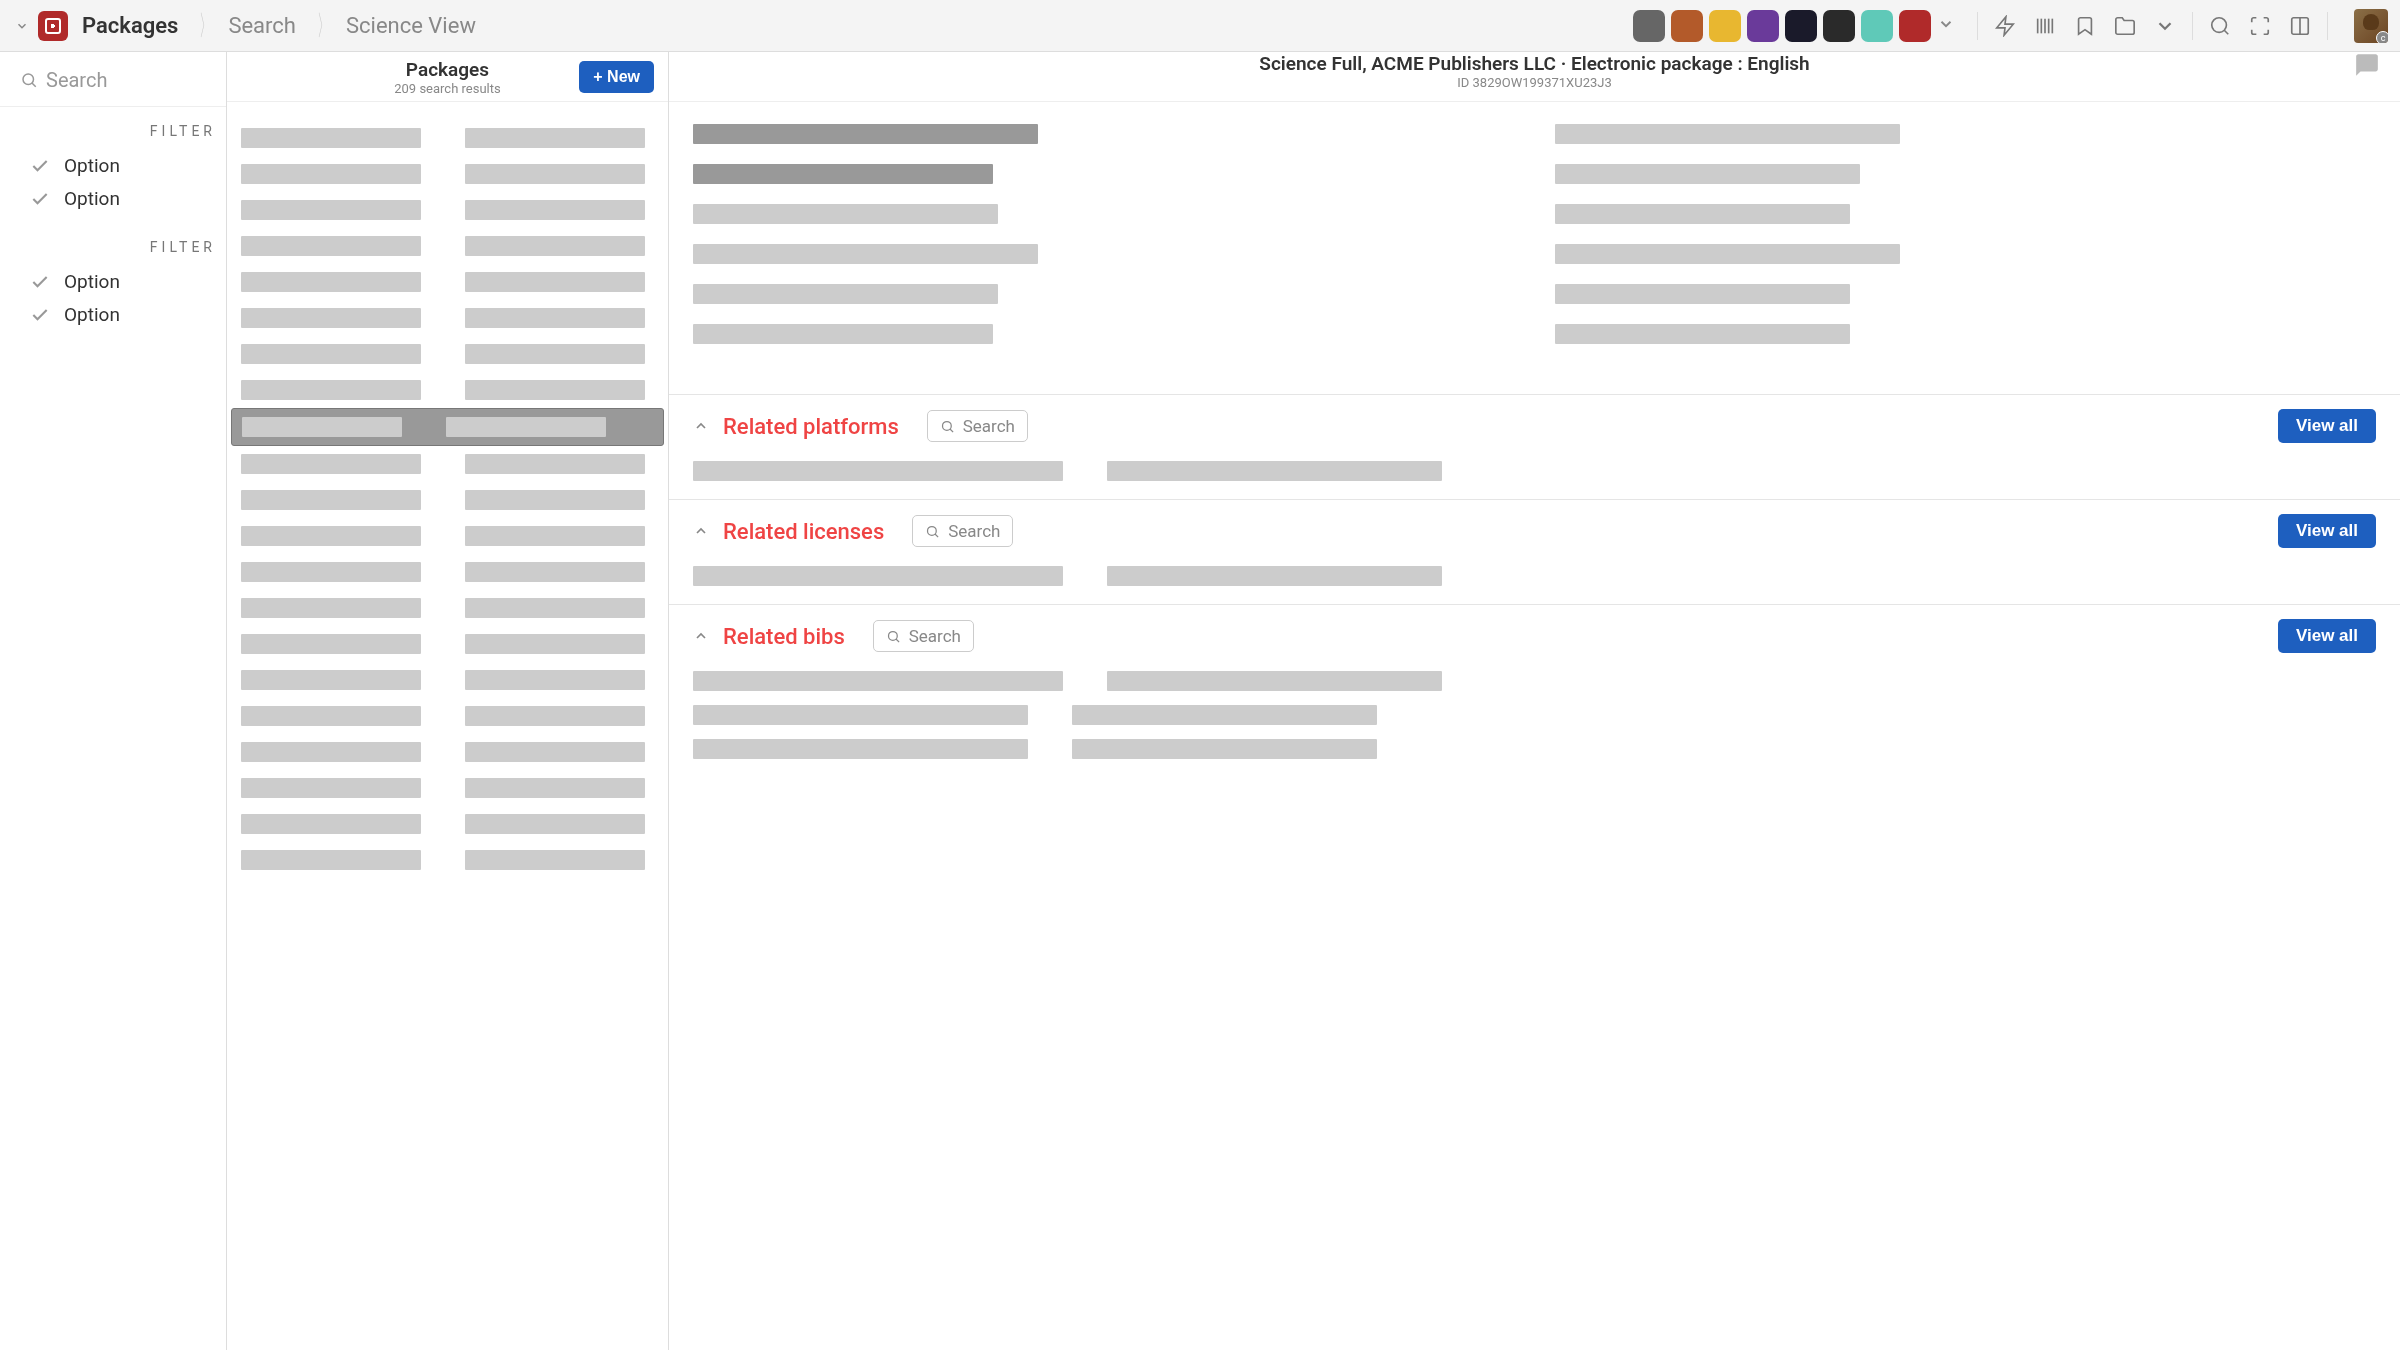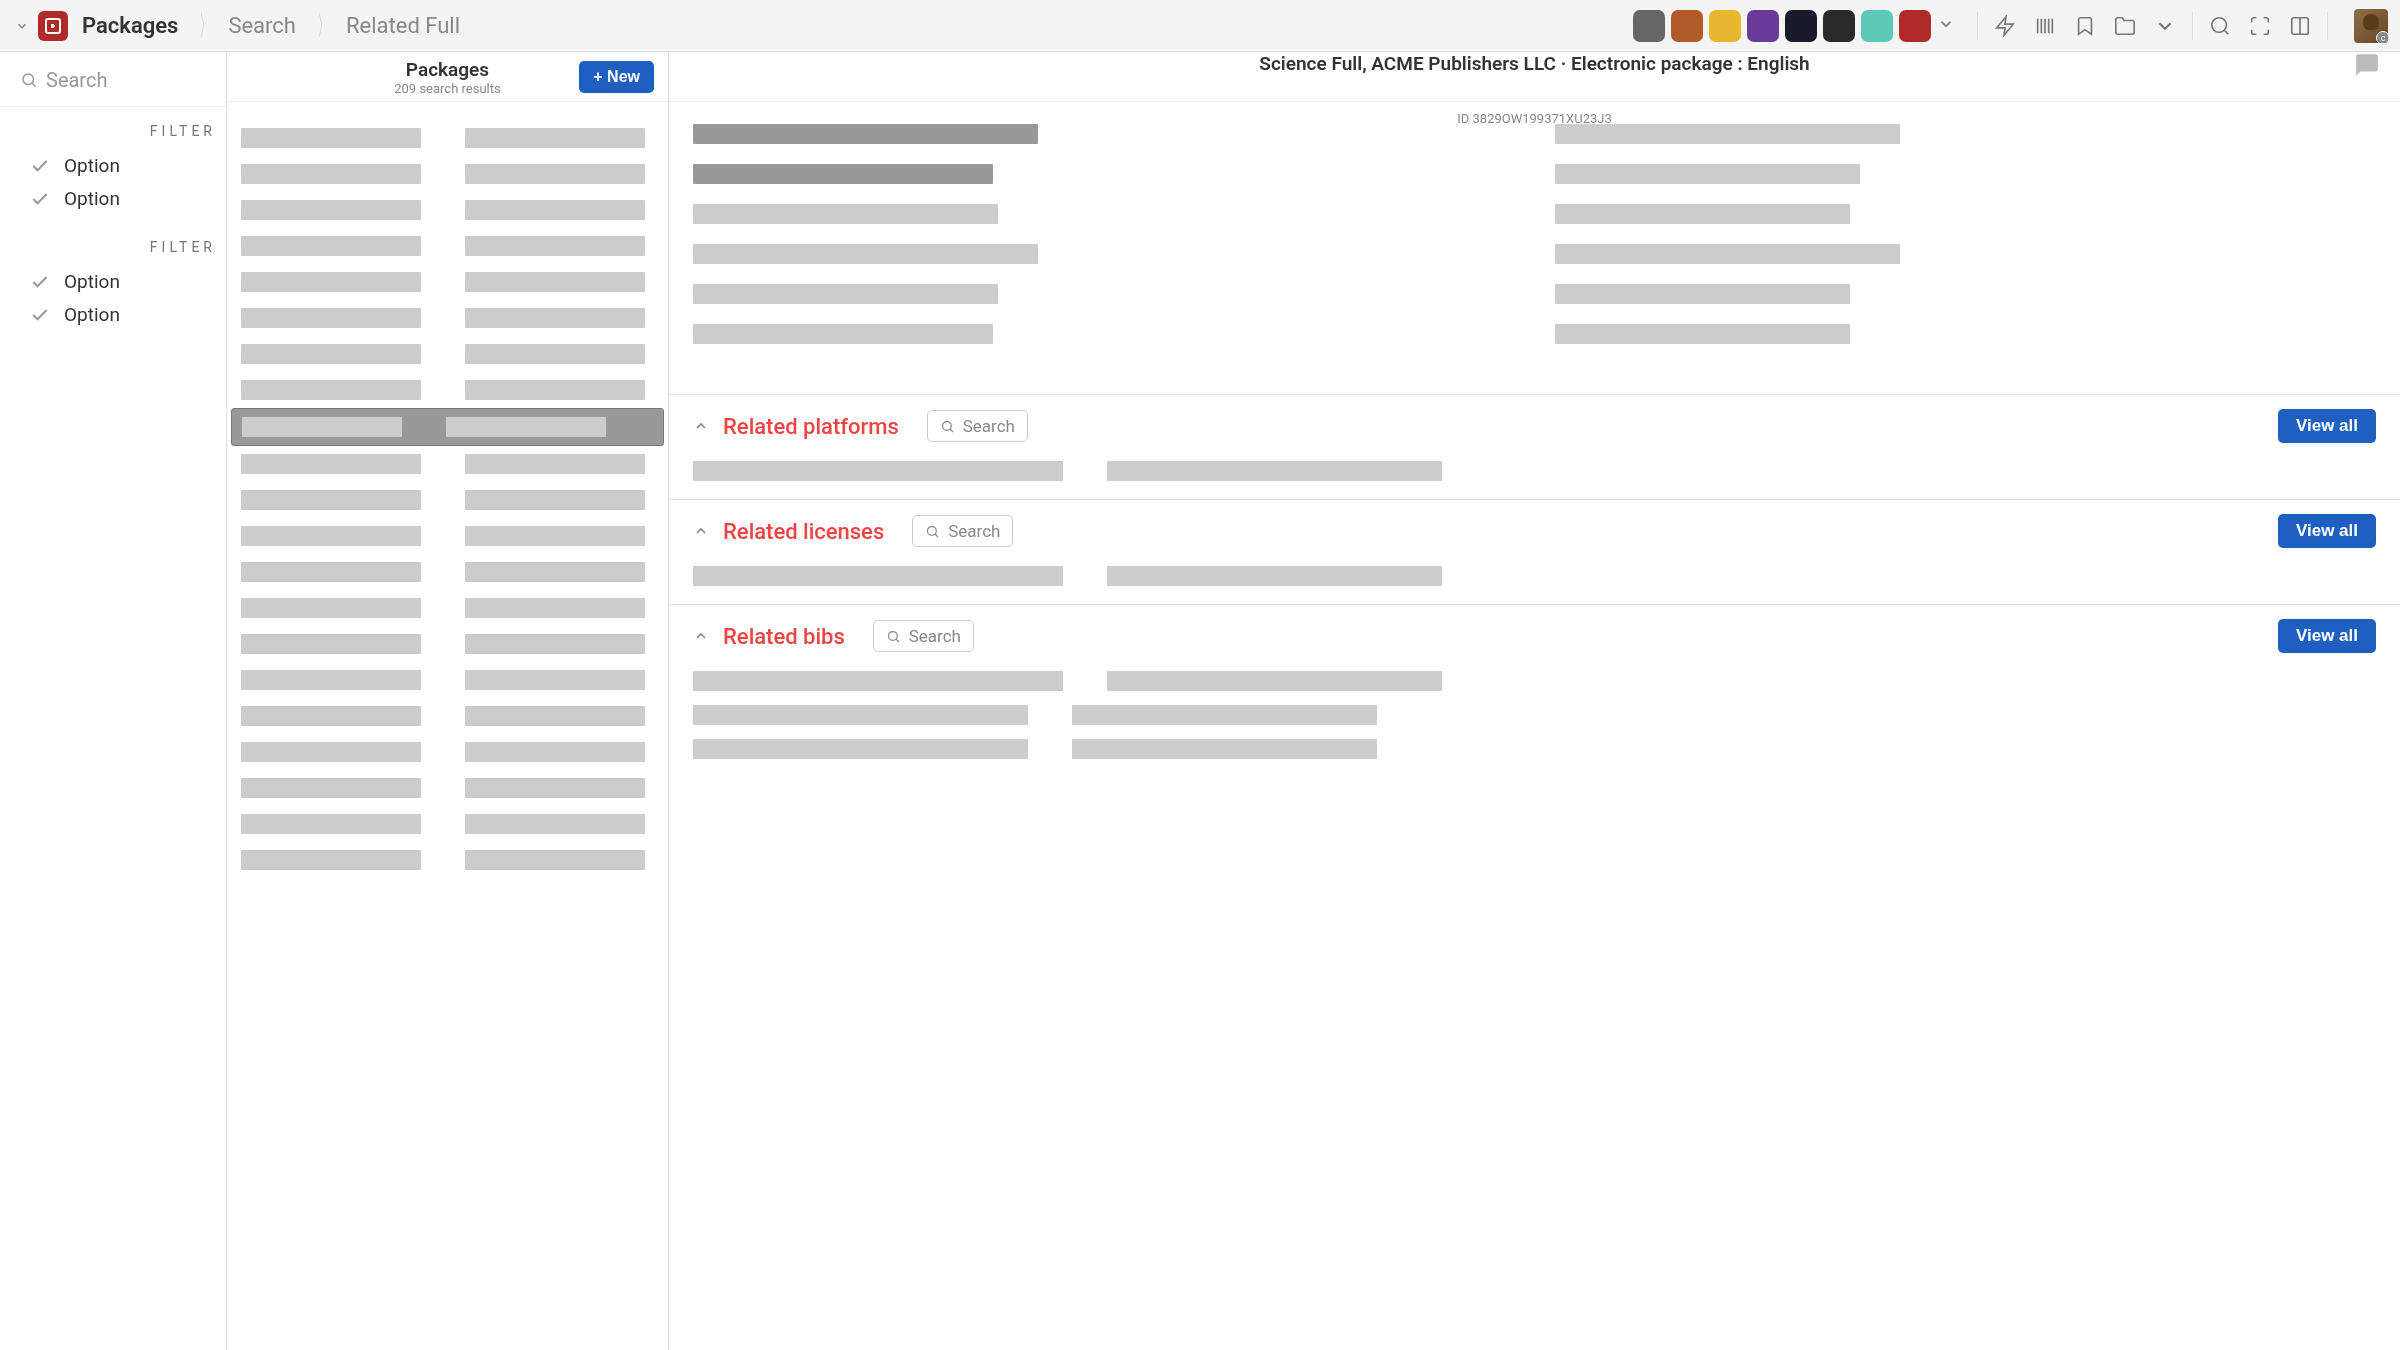--- a/index.html
+++ b/index.html
@@ -56,21 +56,21 @@
 .result-row .ph:first-child { width: 180px; }
 .result-row .ph:last-child { width: 180px; }
 .result-row.selected .ph:first-child { width: 160px; }
 .result-row.selected .ph:last-child { width: 160px; }
 
 
 .detail { flex: 1; display: flex; flex-direction: column; overflow-y: auto; }
 .detail-header { height: 50px; border-bottom: 1px solid #eee; display: flex; align-items: flex-start; justify-content: center; position: relative; padding: 0 20px; }
 .detail-title-wrap { text-align: center; }
 .detail-title { font-size: 19px; font-weight: 600; }
-.detail-sub { font-size: 13px; color: #888; margin-top: 36px; }
+.detail-sub { font-size: 13px; color: #888; }
 .chat-icon { position: absolute; right: 20px; color: #bbb; cursor: pointer; }
 .chat-icon svg { width: 26px; height: 26px; }
 
 .detail-body { padding: 22px 24px 10px; }
 .detail-grid { display: grid; grid-template-columns: 1fr 1fr; gap: 20px 40px; margin-bottom: 40px; }
 .dph { background: #ccc; height: 20px; border-radius: 1px; }
 .dph.dark { background: #999; }
 .dph.w1 { width: 345px; }
 .dph.w2 { width: 305px; }
 .dph.w2b { width: 300px; }
@@ -107,21 +107,21 @@
           <polyline points="6 9 12 15 18 9"></polyline>
         </svg>
     </div>
     <div class="app-icon">
         <div class="app-icon-inner"></div>
       </div>
     <div class="bc-item active">Packages</div>
     <div class="bc-sep">〉</div>
     <div class="bc-item">Search</div>
     <div class="bc-sep">〉</div>
-    <div class="bc-item">Related Full</div>
+    <div class="bc-item">Science View</div>
   </div>
 
   <div class="top-spacer"></div>
 
   <div class="app-tiles">
     <div class="tile" style="background:#666"></div>
     <div class="tile" style="background:#b35a2a"></div>
     <div class="tile" style="background:#e8b730"></div>
     <div class="tile" style="background:#6a3a9a"></div>
     <div class="tile" style="background:#1a1a2a"></div>

